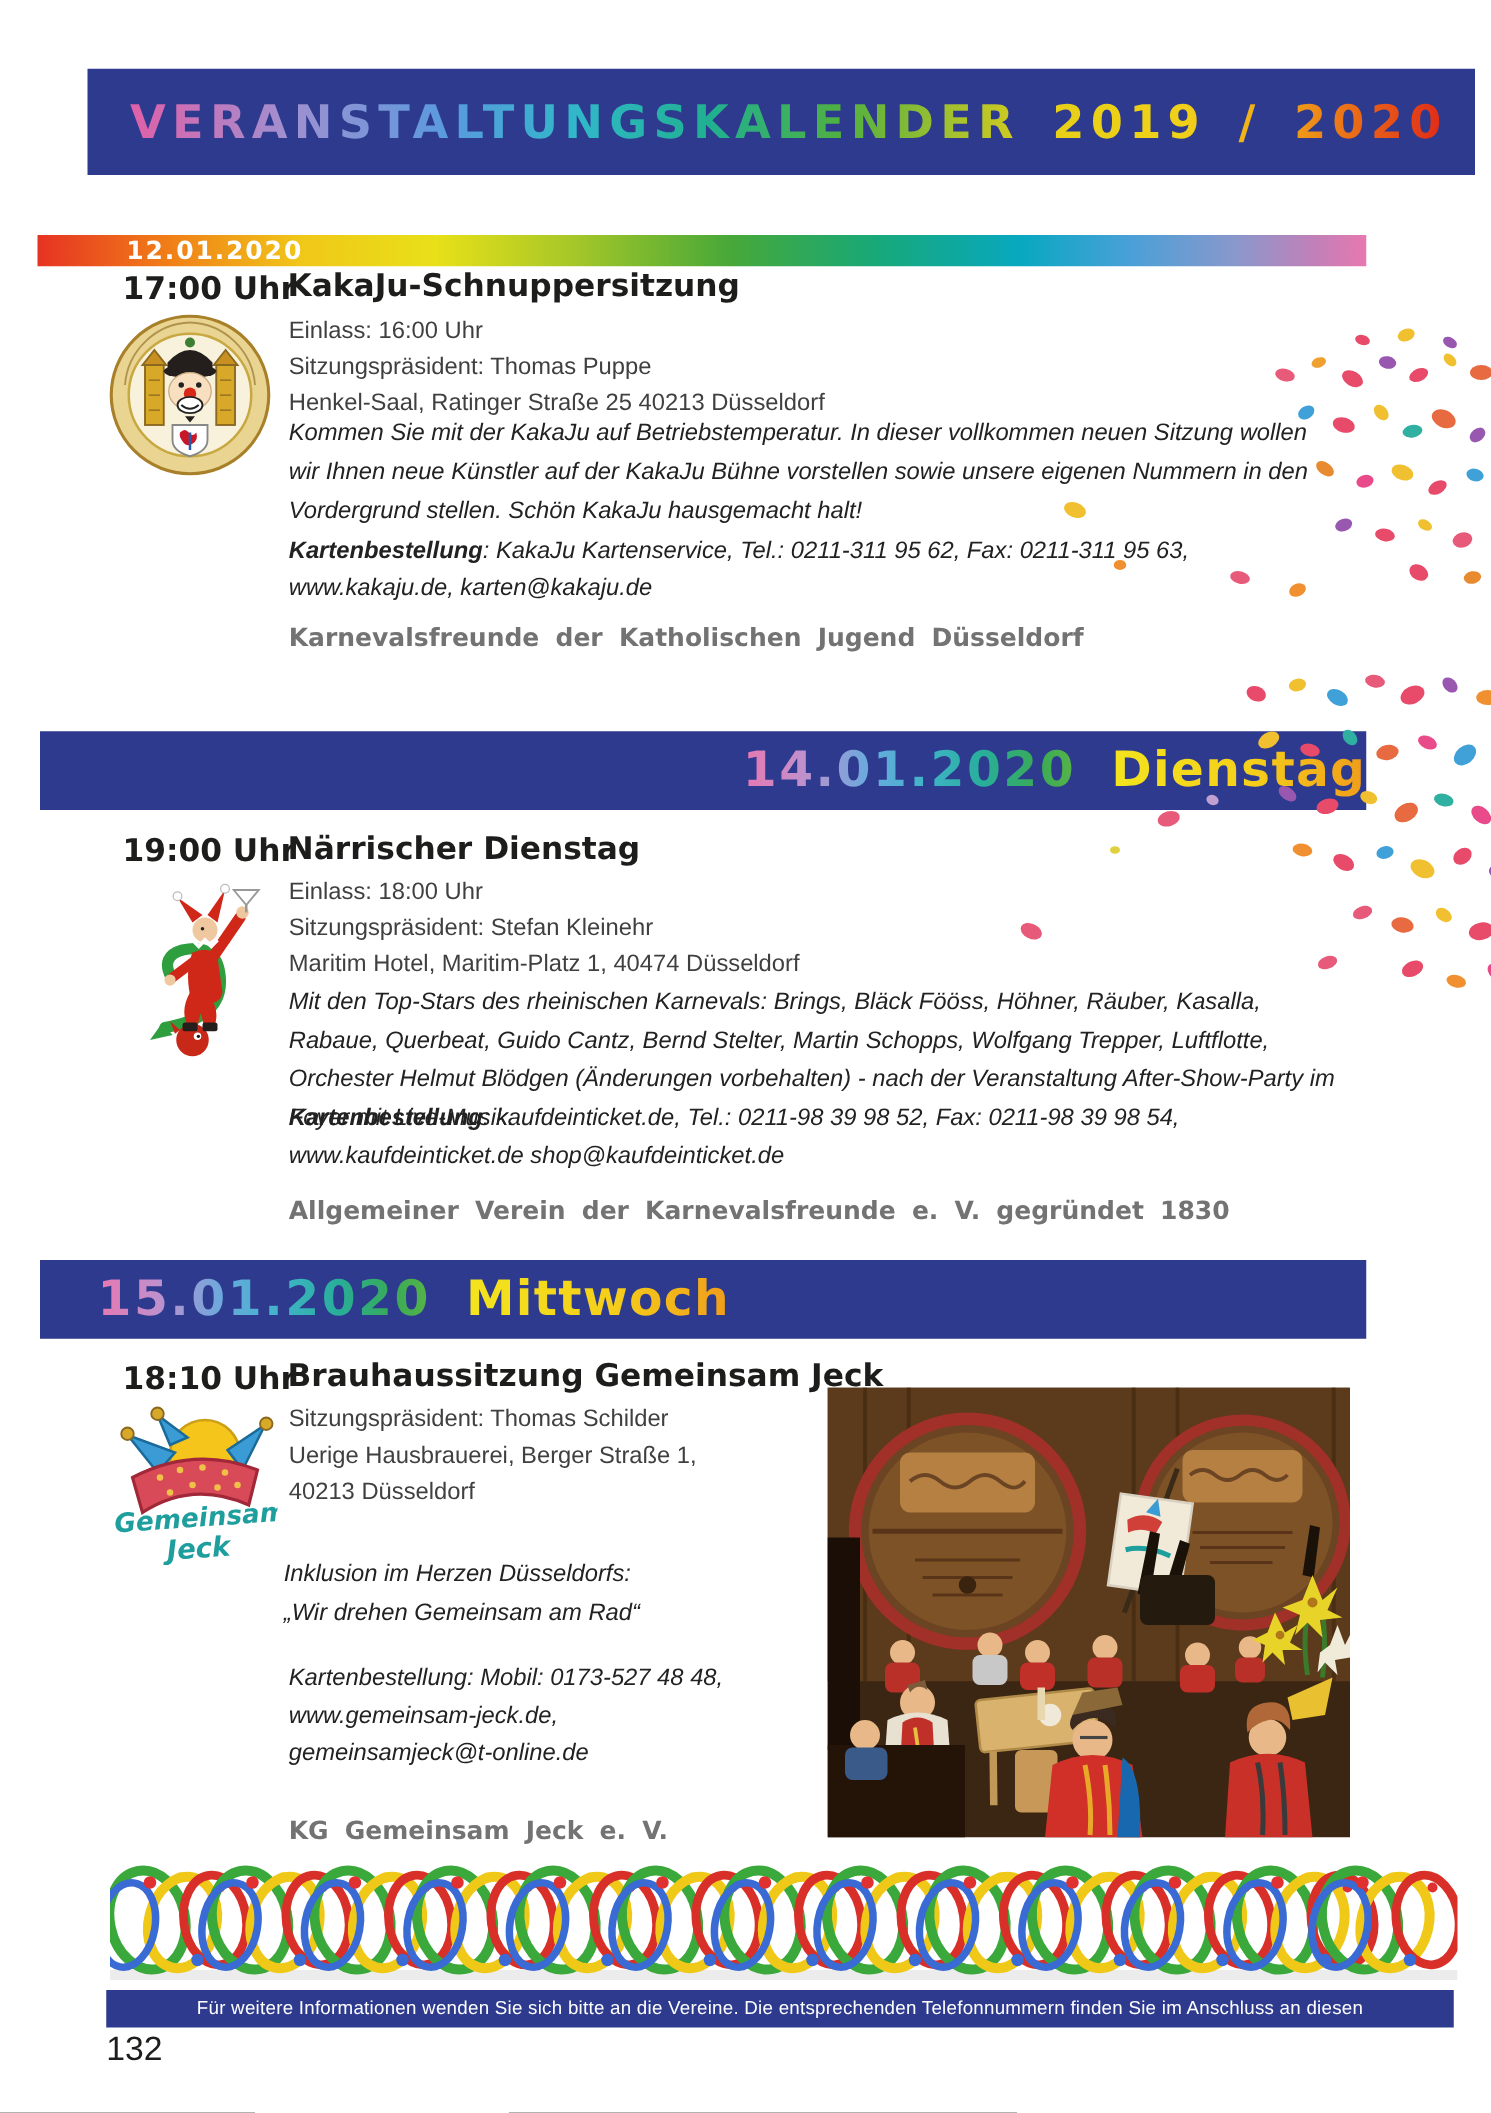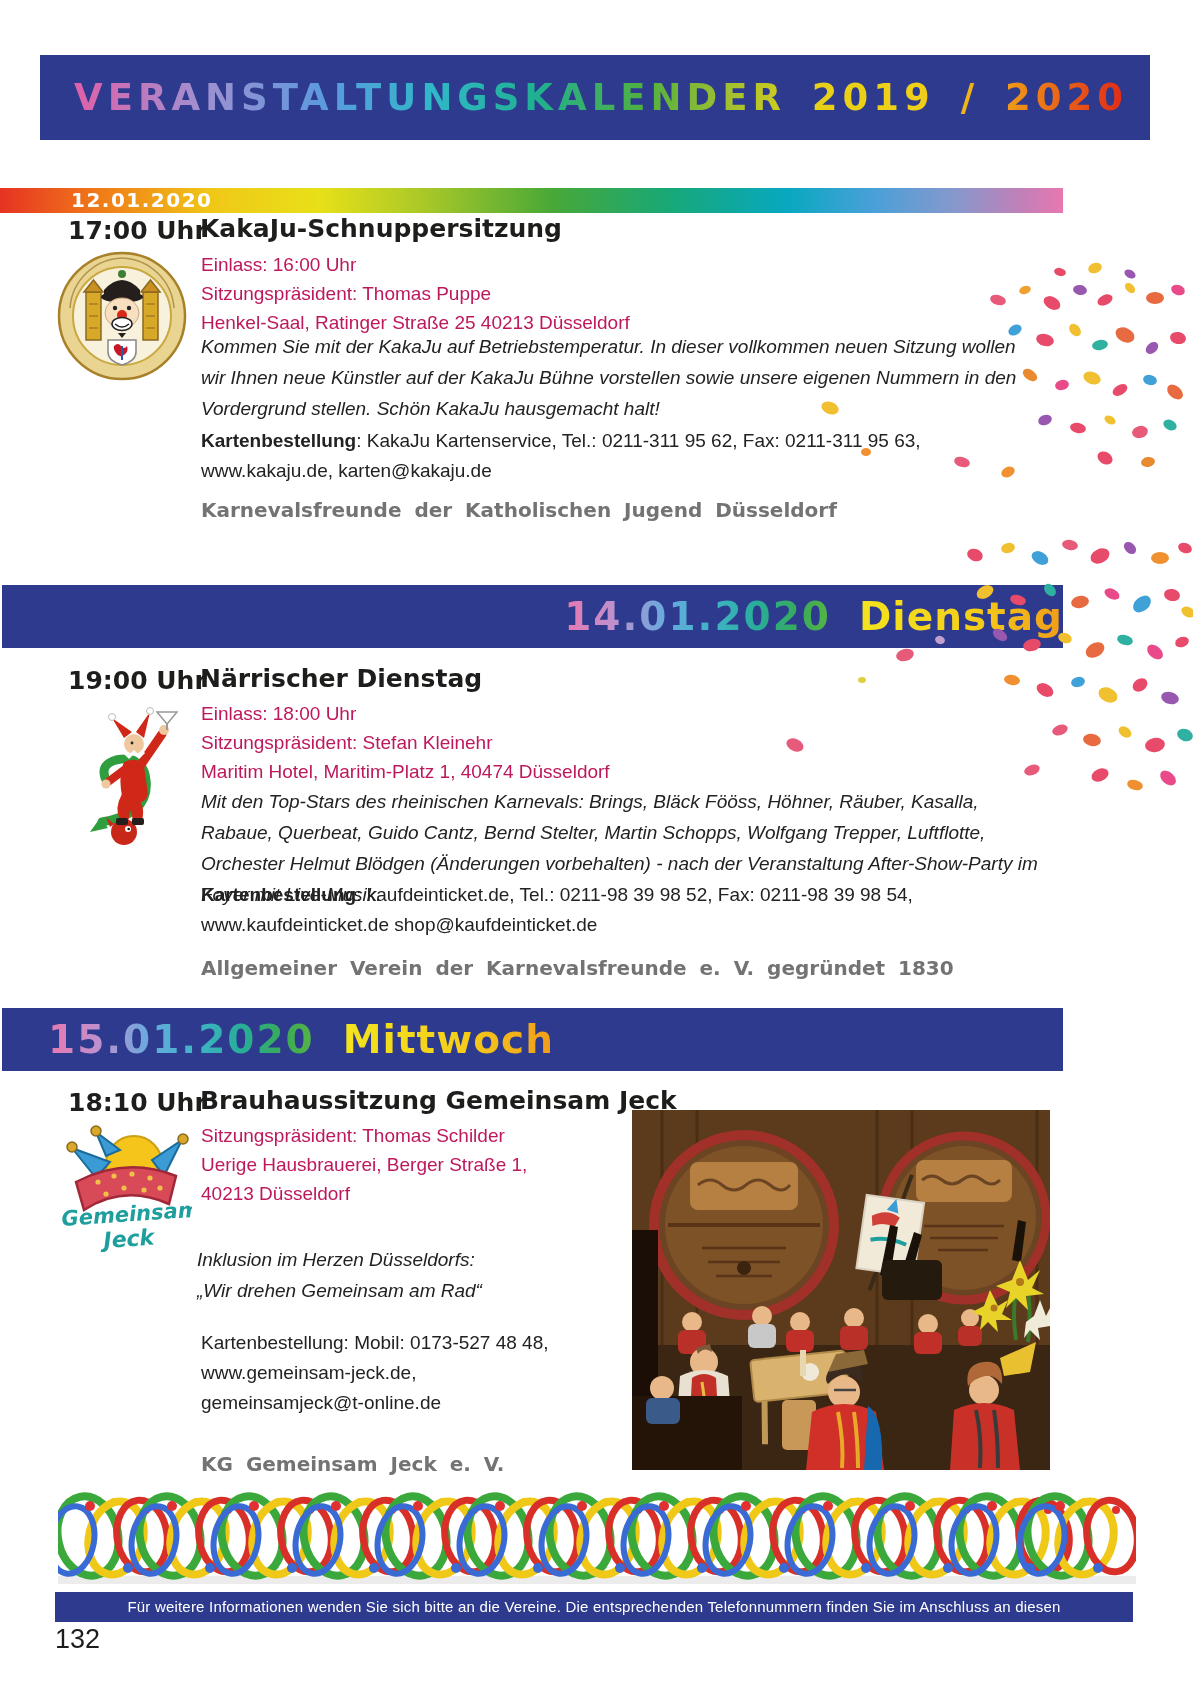--- a/index.html
+++ b/index.html
@@ -1,18 +1,18 @@
 <!DOCTYPE html>
 <html><head>
 <meta charset="utf-8">
 <style>
   html,body{margin:0;padding:0;background:#777;}
   .page{position:relative;width:1193px;height:1690px;background:#fff;margin:0 auto;
         font-family:"Liberation Sans",sans-serif;overflow:hidden;}
-  .abs{position:absolute;}
+  .abs{position:absolute;margin-left:30px;}
 
   
   .header-band{left:40px;top:55px;width:1110px;height:85px;background:#2e3a8e;
                display:flex;align-items:center;padding-left:34px;box-sizing:border-box;}
   .rainbow-title{font-family:"DejaVu Sans",sans-serif;font-weight:700;font-size:37px;
     letter-spacing:5px;word-spacing:8px;display:inline-block;
     background:linear-gradient(90deg,#e060a8 0%,#a090d0 12%,#5a9ade 24%,#30b8c8 34%,
       #20b090 44%,#50b040 54%,#a0c030 62%,#e8d018 70%,#f0d018 80%,#f0a018 88%,#e86018 94%,#e02818 100%);
     -webkit-background-clip:text;background-clip:text;color:transparent;}
 
@@ -31,23 +31,23 @@
     background:linear-gradient(90deg,#e878b0 0%,#c090cc 18%,#68aade 38%,#40b4c8 55%,#28ae9a 72%,#38aa58 88%,#58b446 100%);
     -webkit-background-clip:text;background-clip:text;color:transparent;
     text-shadow:none;}
   .band-day{display:inline-block;margin-left:28px;letter-spacing:1px;
     background:linear-gradient(90deg,#f3e41e 0%,#f5cf1b 55%,#f09c1a 100%);
     -webkit-background-clip:text;background-clip:text;color:transparent;}
 
   
   .evt-time,.evt-title{font-family:"DejaVu Sans",sans-serif;font-weight:700;
     font-size:25px;color:#1d1d1b;white-space:nowrap;}
-  .evt-info{font-size:19px;color:#be185d;line-height:29px;}
+  .evt-info{font-size:19px;color:#404040;line-height:29px;}
   .evt-desc{font-size:19px;font-style:italic;color:#222;line-height:31px;}
-  .evt-tickets{font-size:19px;color:#222;line-height:30px;}
+  .evt-tickets{font-size:19px;color:#222;line-height:30px;font-style:italic;}
   .evt-tickets .tick-label{font-weight:700;}
   .evt-org{font-family:"DejaVu Sans",sans-serif;font-weight:700;font-size:20px;
     color:#737373;word-spacing:6px;white-space:nowrap;text-align:right;}
 
   
   .footer-bar{left:55px;top:1592px;width:1078px;height:30px;background:#2e3a8e;
     color:#fff;font-size:15px;line-height:30px;text-align:center;letter-spacing:.2px;}
   .page-number{left:55px;top:1624px;font-size:27px;color:#1d1d1b;font-family:"Liberation Sans",sans-serif;}
 
   svg{display:block;}

